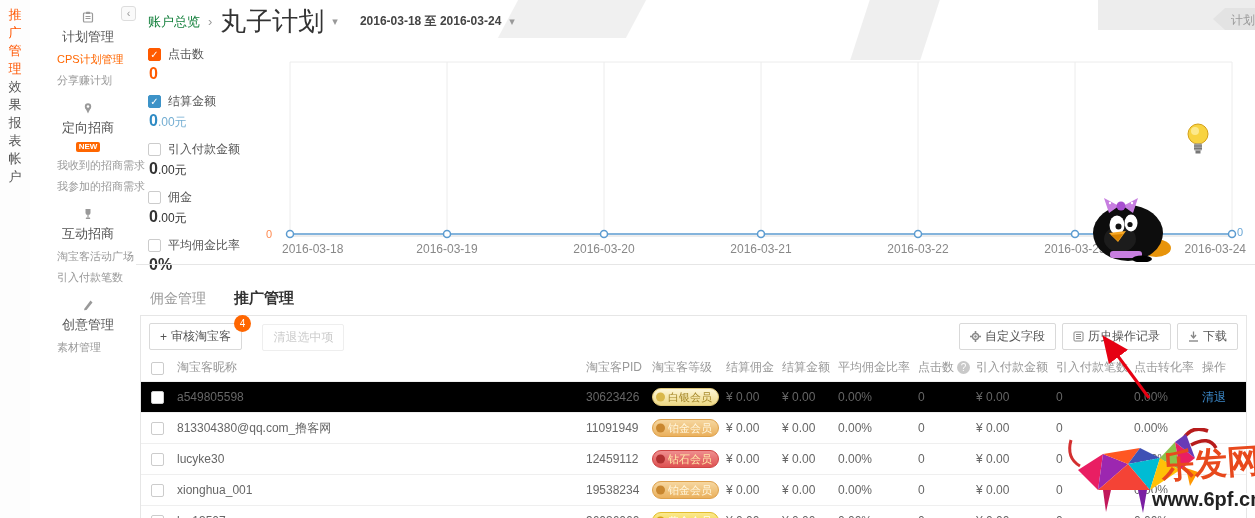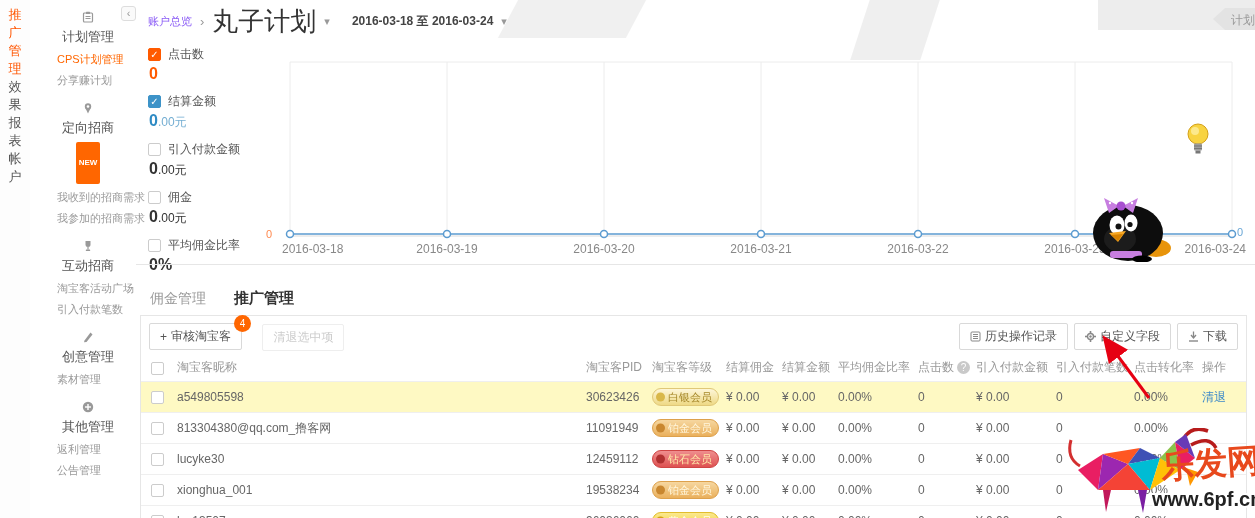--- a/index.html
+++ b/index.html
@@ -18,27 +18,27 @@
   
   .sidebar { position:absolute; left:30px; top:0; width:108px; padding-top:8px; }
   .collapse-btn { position:absolute; left:91px; top:6px; width:15px; height:15px; border:1px solid #ddd;
                   border-radius:3px; background:#fafafa; color:#999; font-size:11px; line-height:13px;
                   text-align:center; cursor:pointer; }
   .group { margin-bottom:8px; }
   .group-title { display:flex; align-items:center; gap:5px; padding:3px 0 3px 8px; font-size:13px;
                  color:#555; cursor:pointer; white-space:nowrap;flex-direction:column; }
   .group-title svg { flex:0 0 auto; }
   .new-badge { background:#ff6600; color:#fff; font-size:8px; font-weight:bold; border-radius:2px;
-               padding:17px 3px; line-height:1; }
+               padding:1px 3px; line-height:1; }
   .child { padding:3px 0 3px 27px; font-size:11px; color:#999; cursor:pointer; white-space:nowrap; }
   .child.active { color:#ff6600; }
 
   
   .hdr { position:absolute; left:148px; top:4px; display:flex; align-items:center; gap:8px; }
-  .crumb { font-size:11px; color:#8b5cf6; cursor:pointer; }
+  .crumb { font-size:13px; color:#15803d; cursor:pointer; }
   .crumb-sep { font-size:13px; color:#999; }
   .page-title { font-size:26px; color:#333; cursor:pointer; }
   .caret { font-size:11px; color:#999; }
   .date-range { font-size:12px; font-weight:bold; color:#444; margin-left:14px; cursor:pointer; }
 
   .plan-info-tag { position:absolute; left:1213px; top:8px; height:22px; padding:4px 10px 0 18px;
                    background:#e3e3e3; color:#999; font-size:12px; width:90px; cursor:pointer;
                    clip-path:polygon(0 50%, 12px 0, 100% 0, 100% 100%, 12px 100%); }
 
   
@@ -89,21 +89,21 @@
   .btn-disabled { color:#ccc; border-color:#eee; cursor:default; margin-left:16px; }
   .toolbar-right { position:absolute; right:8px; top:7px; display:flex; gap:6px; }
   .btn svg { flex:0 0 auto; }
 
   
   table.grid { width:100%; border-collapse:collapse; table-layout:fixed; }
   .grid th { font-size:12px; font-weight:normal; color:#999; text-align:left; padding:5px 2px;
              white-space:nowrap; overflow:hidden; }
   .grid td { font-size:12px; color:#666; padding:6px 2px; border-top:1px solid #efefef;
              white-space:nowrap; overflow:hidden; }
-  .grid tr.hl td { background:#fef9c3; }
+  .grid tr.hl td { background:#000000; }
   .rowcb { width:13px; height:13px; border:1px solid #ccc; border-radius:2px; background:#fff;
            display:inline-block; vertical-align:middle; cursor:pointer; }
   .qmark { display:inline-block; width:13px; height:13px; border-radius:50%; background:#c9c9c9;
            color:#fff; font-size:10px; line-height:13px; text-align:center; margin-left:3px; }
   .link { color:#3c89c9; cursor:pointer; }
 
   .badge { display:inline-block; position:relative; padding:1px 6px 1px 15px; border-radius:9px;
            font-size:11px; line-height:14px; }
   .badge::before { content:""; position:absolute; left:3px; top:50%; transform:translateY(-50%);
                    width:9px; height:9px; border-radius:50%; }
@@ -182,32 +182,20 @@
     <div class="group">
       <div class="group-title">
         <svg width="12" height="12" viewBox="0 0 12 12">
             <path d="M2.5 9.5 L8.5 1.5 L10.5 3.5 L4.5 11 L2 11.3 Z" fill="#999"></path>
           </svg>
         <span>创意管理</span>
       </div>
       <div class="child">素材管理</div>
     </div>
 
-    <div class="group">
-      <div class="group-title">
-        <svg width="12" height="12" viewBox="0 0 12 12">
-            <circle cx="6" cy="6" r="5.2" fill="#999"></circle>
-            <line x1="3" y1="6" x2="9" y2="6" stroke="#fff" stroke-width="1.4"></line>
-            <line x1="6" y1="3" x2="6" y2="9" stroke="#fff" stroke-width="1.4"></line>
-          </svg>
-        <span>其他管理</span>
-      </div>
-      <div class="child">返利管理</div>
-      <div class="child">公告管理</div>
-    </div>
   </div>
 
   <div class="hdr">
     <span class="crumb">账户总览</span>
     <span class="crumb-sep">›</span>
     <span class="page-title">丸子计划</span>
     <span class="caret">▾</span>
     <span class="date-range">2016-03-18 至 2016-03-24</span>
     <span class="caret">▾</span>
   </div>
@@ -324,37 +312,37 @@
     <div class="toolbar">
       <button class="btn btn-audit">
         <span>+</span>
         <span>审核淘宝客</span>
         <span class="btn-badge">4</span>
       </button>
       <button class="btn btn-disabled">清退选中项</button>
       <div class="toolbar-right">
         <button class="btn">
           <svg width="11" height="11" viewBox="0 0 11 11">
-              <rect x="1" y="1" width="9" height="9" rx="1" fill="none" stroke="#888"></rect>
-              <line x1="3" y1="3.5" x2="8" y2="3.5" stroke="#888"></line>
-              <line x1="3" y1="5.5" x2="8" y2="5.5" stroke="#888"></line>
-              <line x1="3" y1="7.5" x2="8" y2="7.5" stroke="#888"></line>
-            </svg>
-          <span>历史操作记录</span>
-        </button>
-        <button class="btn">
-          <svg width="11" height="11" viewBox="0 0 11 11">
               <circle cx="5.5" cy="5.5" r="3" fill="none" stroke="#888" stroke-width="1.4"></circle>
               <line x1="5.5" y1="0" x2="5.5" y2="2.2" stroke="#888" stroke-width="1.6"></line>
               <line x1="5.5" y1="8.8" x2="5.5" y2="11" stroke="#888" stroke-width="1.6"></line>
               <line x1="0" y1="5.5" x2="2.2" y2="5.5" stroke="#888" stroke-width="1.6"></line>
               <line x1="8.8" y1="5.5" x2="11" y2="5.5" stroke="#888" stroke-width="1.6"></line>
               <circle cx="5.5" cy="5.5" r="1.2" fill="#888"></circle>
             </svg>
           <span>自定义字段</span>
+        </button>
+        <button class="btn">
+          <svg width="11" height="11" viewBox="0 0 11 11">
+              <rect x="1" y="1" width="9" height="9" rx="1" fill="none" stroke="#888"></rect>
+              <line x1="3" y1="3.5" x2="8" y2="3.5" stroke="#888"></line>
+              <line x1="3" y1="5.5" x2="8" y2="5.5" stroke="#888"></line>
+              <line x1="3" y1="7.5" x2="8" y2="7.5" stroke="#888"></line>
+            </svg>
+          <span>历史操作记录</span>
         </button>
         <button class="btn">
           <svg width="11" height="11" viewBox="0 0 11 11">
               <path d="M5.5 0.5 v6 M3 4 l2.5 3 2.5 -3" fill="none" stroke="#888" stroke-width="1.3"></path>
               <line x1="1" y1="10" x2="10" y2="10" stroke="#888" stroke-width="1.4"></line>
             </svg>
           <span>下载</span>
         </button>
       </div>
     </div>

